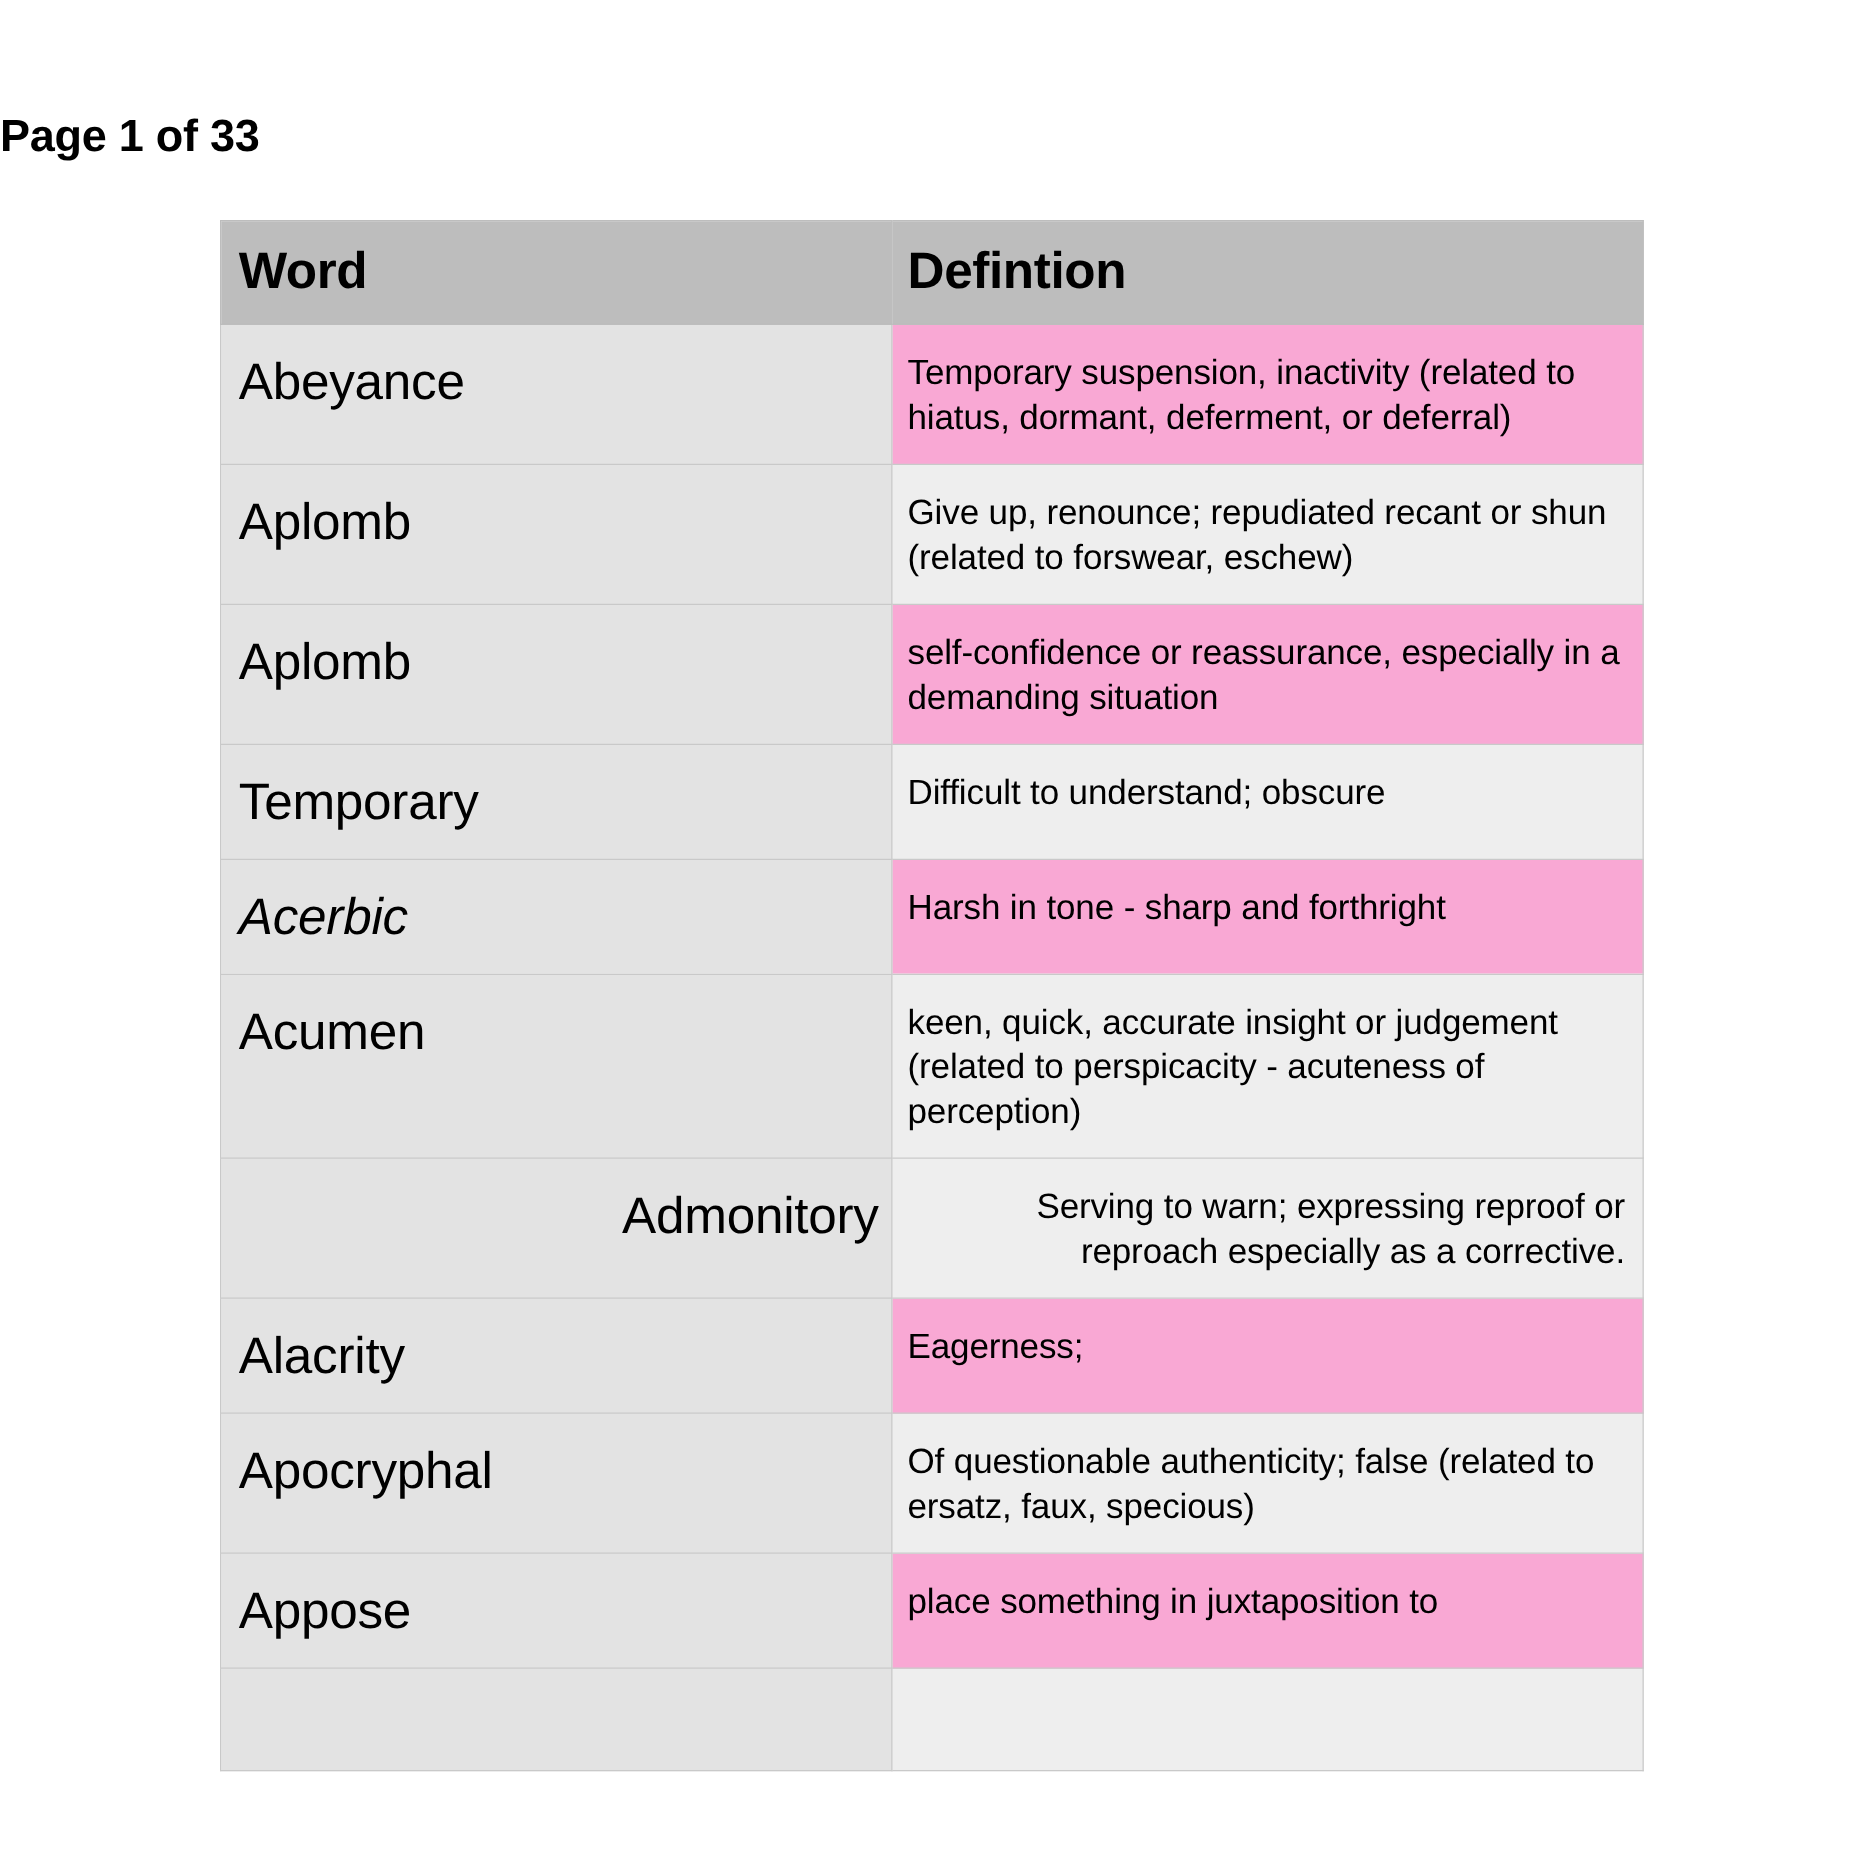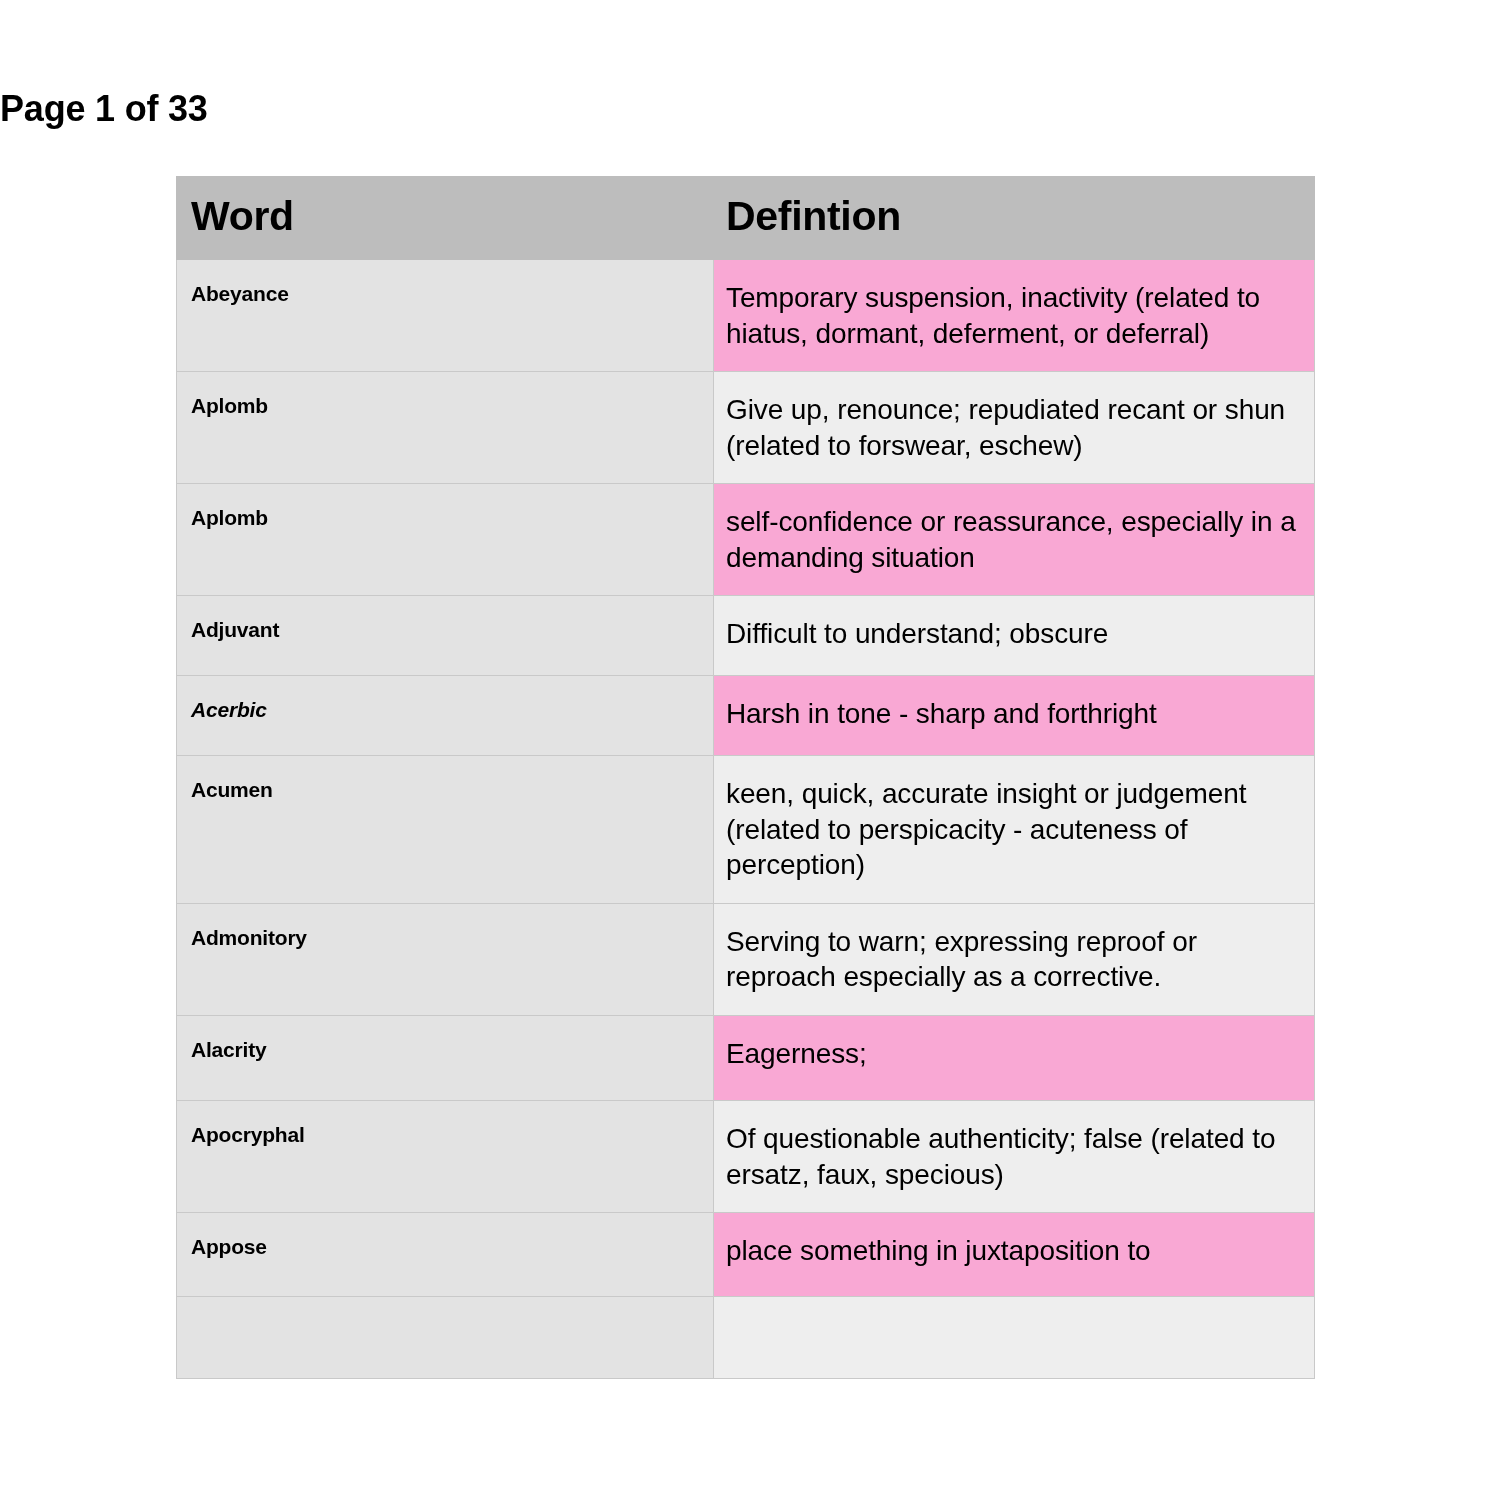--- a/index.html
+++ b/index.html
@@ -57,22 +57,22 @@
     vertical-align: top;
     border: 1px solid #c9c9c9;
     font-size: 1px; 
   }
 
   .cell-word {
     background: #e3e3e3;
     padding: 22px 10px 22px 14px;
   }
   .cell-word .w {
-    font-size: 21px;
-    font-weight: bold;
+    font-size: 41px;
+    font-weight: normal;
     line-height: 1.14;
     letter-spacing: -0.2px;
     display: block;
   }
   .cell-word .w.italic { font-style: italic; }
 
   .cell-def {
     padding: 20px 14px 20px 12px;
   }
   .cell-def .d {
@@ -121,21 +121,21 @@
       <tr class="row-white" style="height: 88px;">
         <td class="cell-word">
           <span class="w">Aplomb</span>
         </td>
         <td class="cell-def">
           <span class="d">self-confidence or reassurance, especially in a demanding situation</span>
         </td>
       </tr>
       <tr class="row-gray" style="height: 80px;">
         <td class="cell-word">
-          <span class="w">Adjuvant</span>
+          <span class="w">Temporary</span>
         </td>
         <td class="cell-def">
           <span class="d">Difficult to understand; obscure</span>
         </td>
       </tr>
       <tr class="row-white" style="height: 80px;">
         <td class="cell-word">
           <span class="w italic">Acerbic</span>
         </td>
         <td class="cell-def">
@@ -143,21 +143,21 @@
         </td>
       </tr>
       <tr class="row-gray" style="height: 123px;">
         <td class="cell-word">
           <span class="w">Acumen</span>
         </td>
         <td class="cell-def">
           <span class="d">keen, quick, accurate insight or judgement (related to perspicacity - acuteness of perception)</span>
         </td>
       </tr>
-      <tr class="row-gray" style="height: 88px;">
+      <tr class="row-gray" style="height: 88px; text-align: right;">
         <td class="cell-word">
           <span class="w">Admonitory</span>
         </td>
         <td class="cell-def">
           <span class="d">Serving to warn; expressing reproof or reproach especially as a corrective.</span>
         </td>
       </tr>
       <tr class="row-white" style="height: 85px;">
         <td class="cell-word">
           <span class="w">Alacrity</span>

